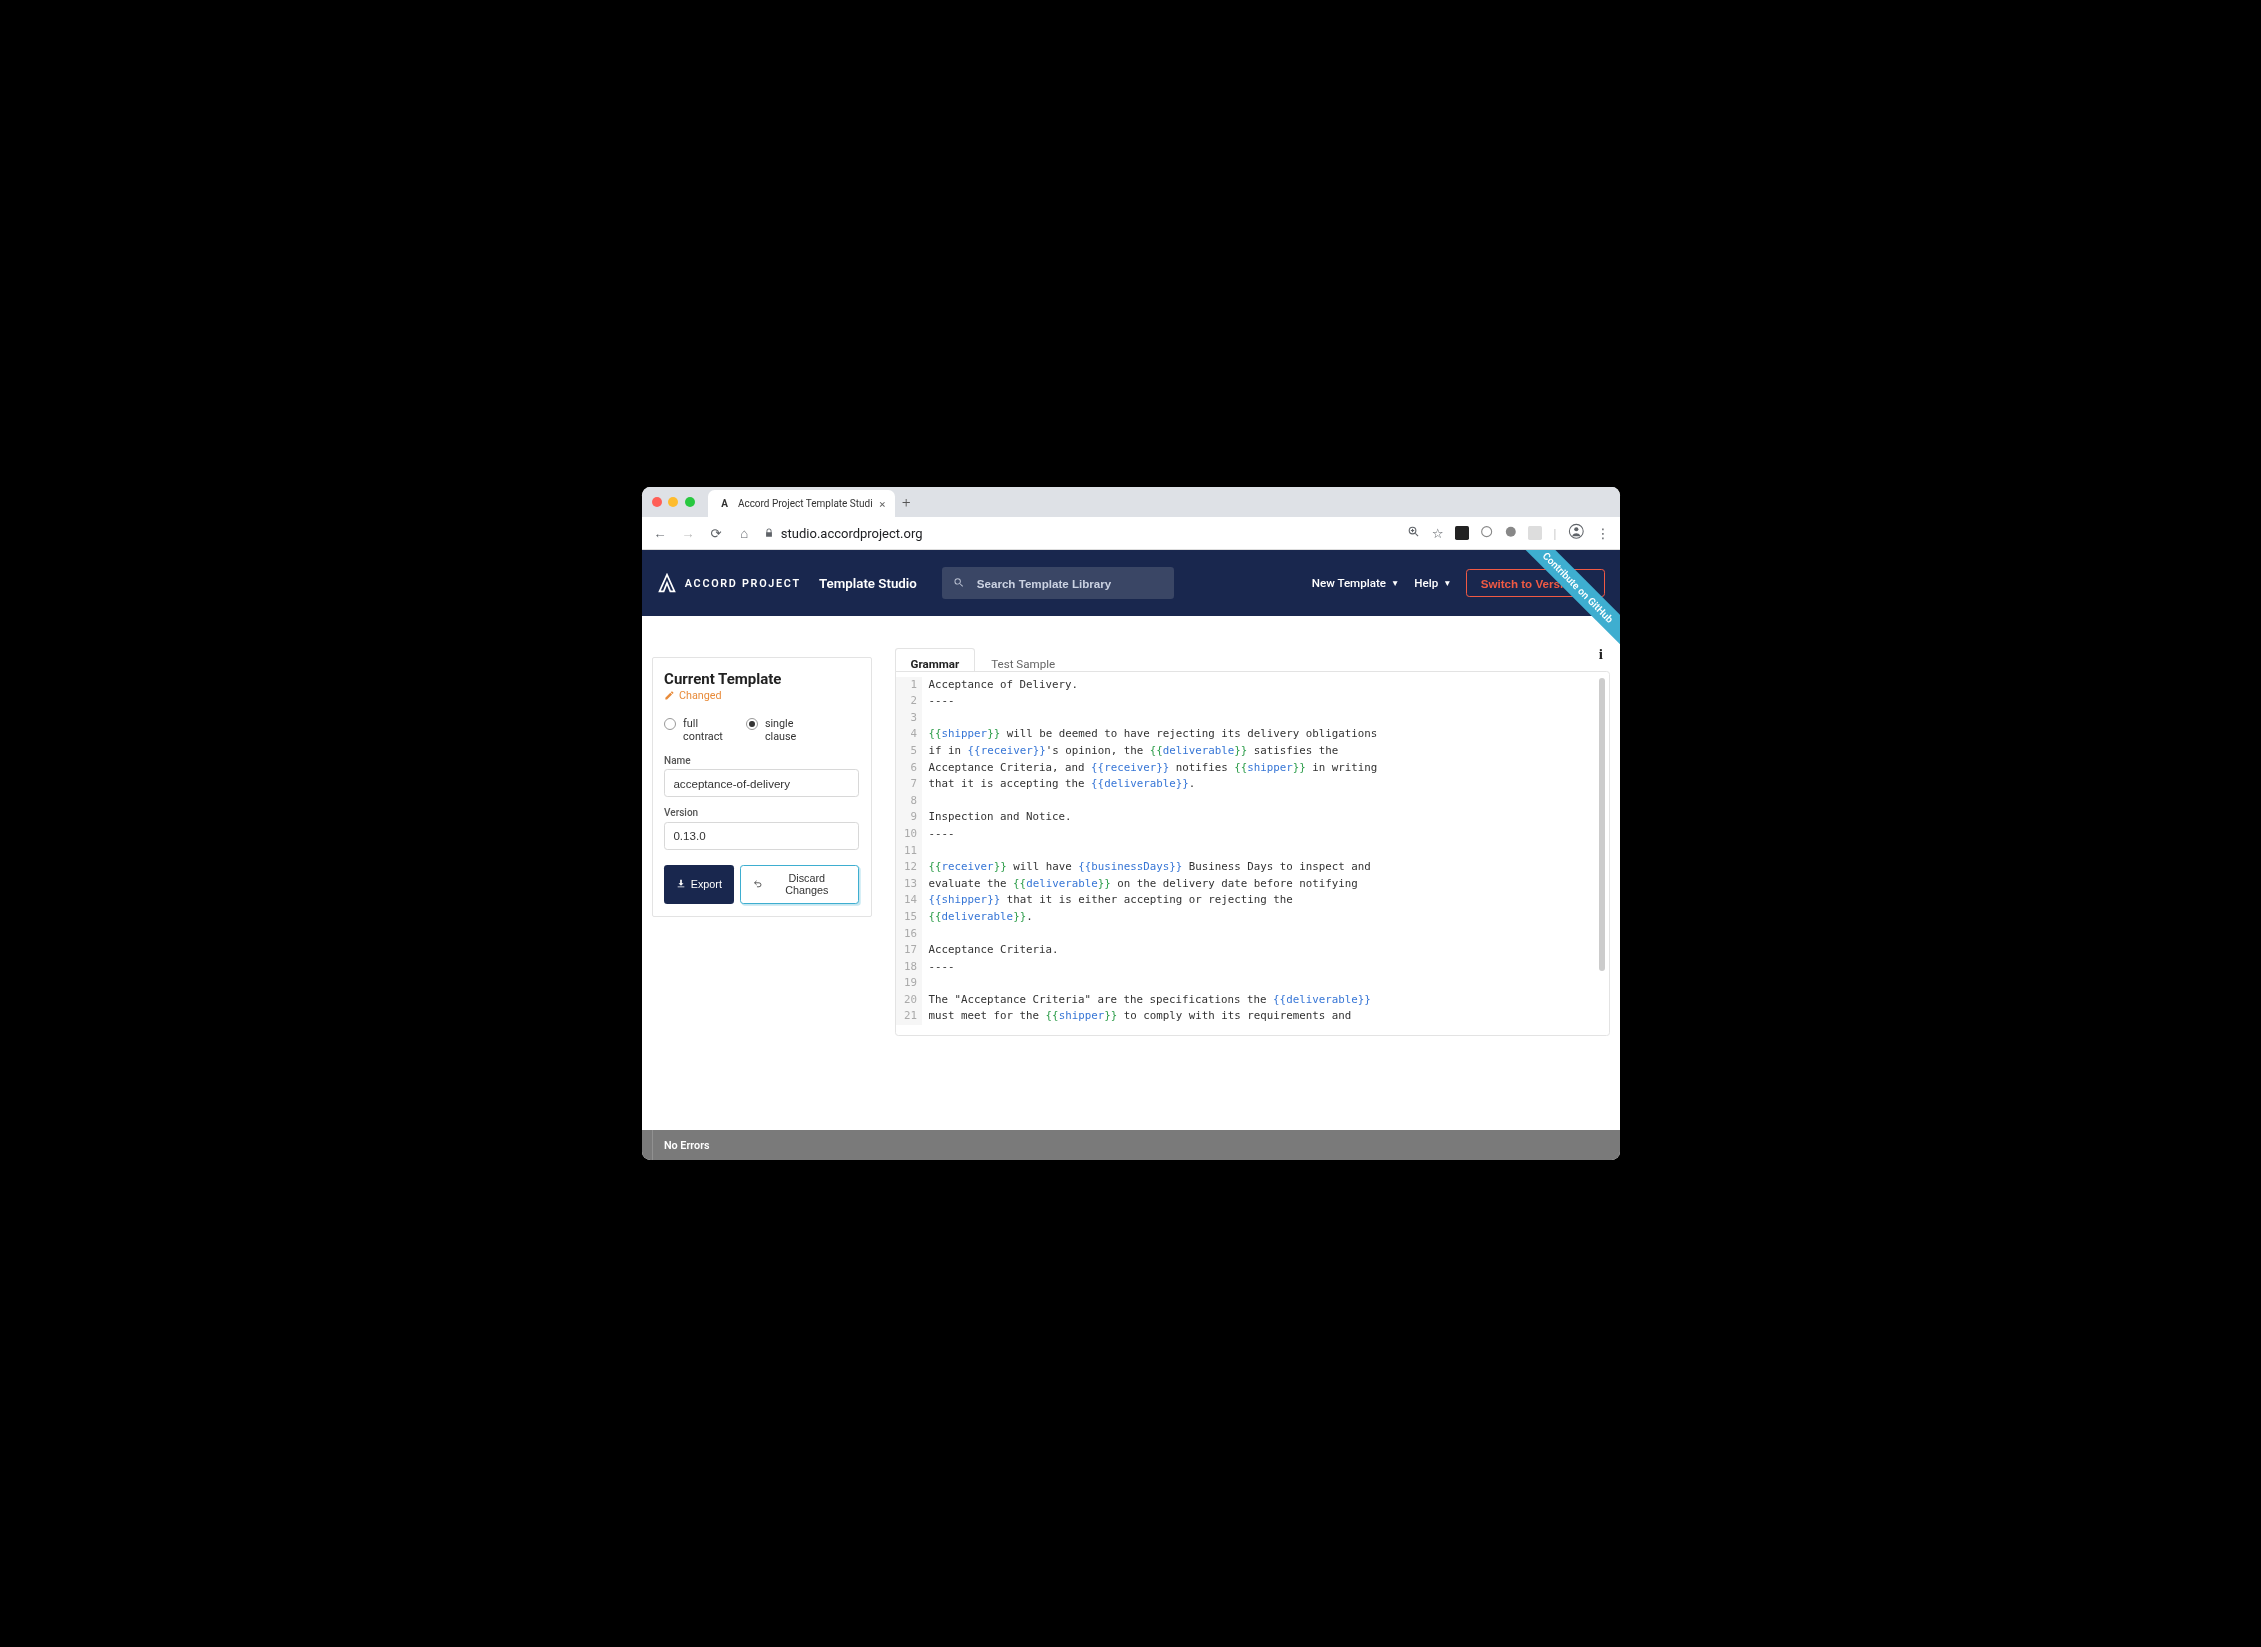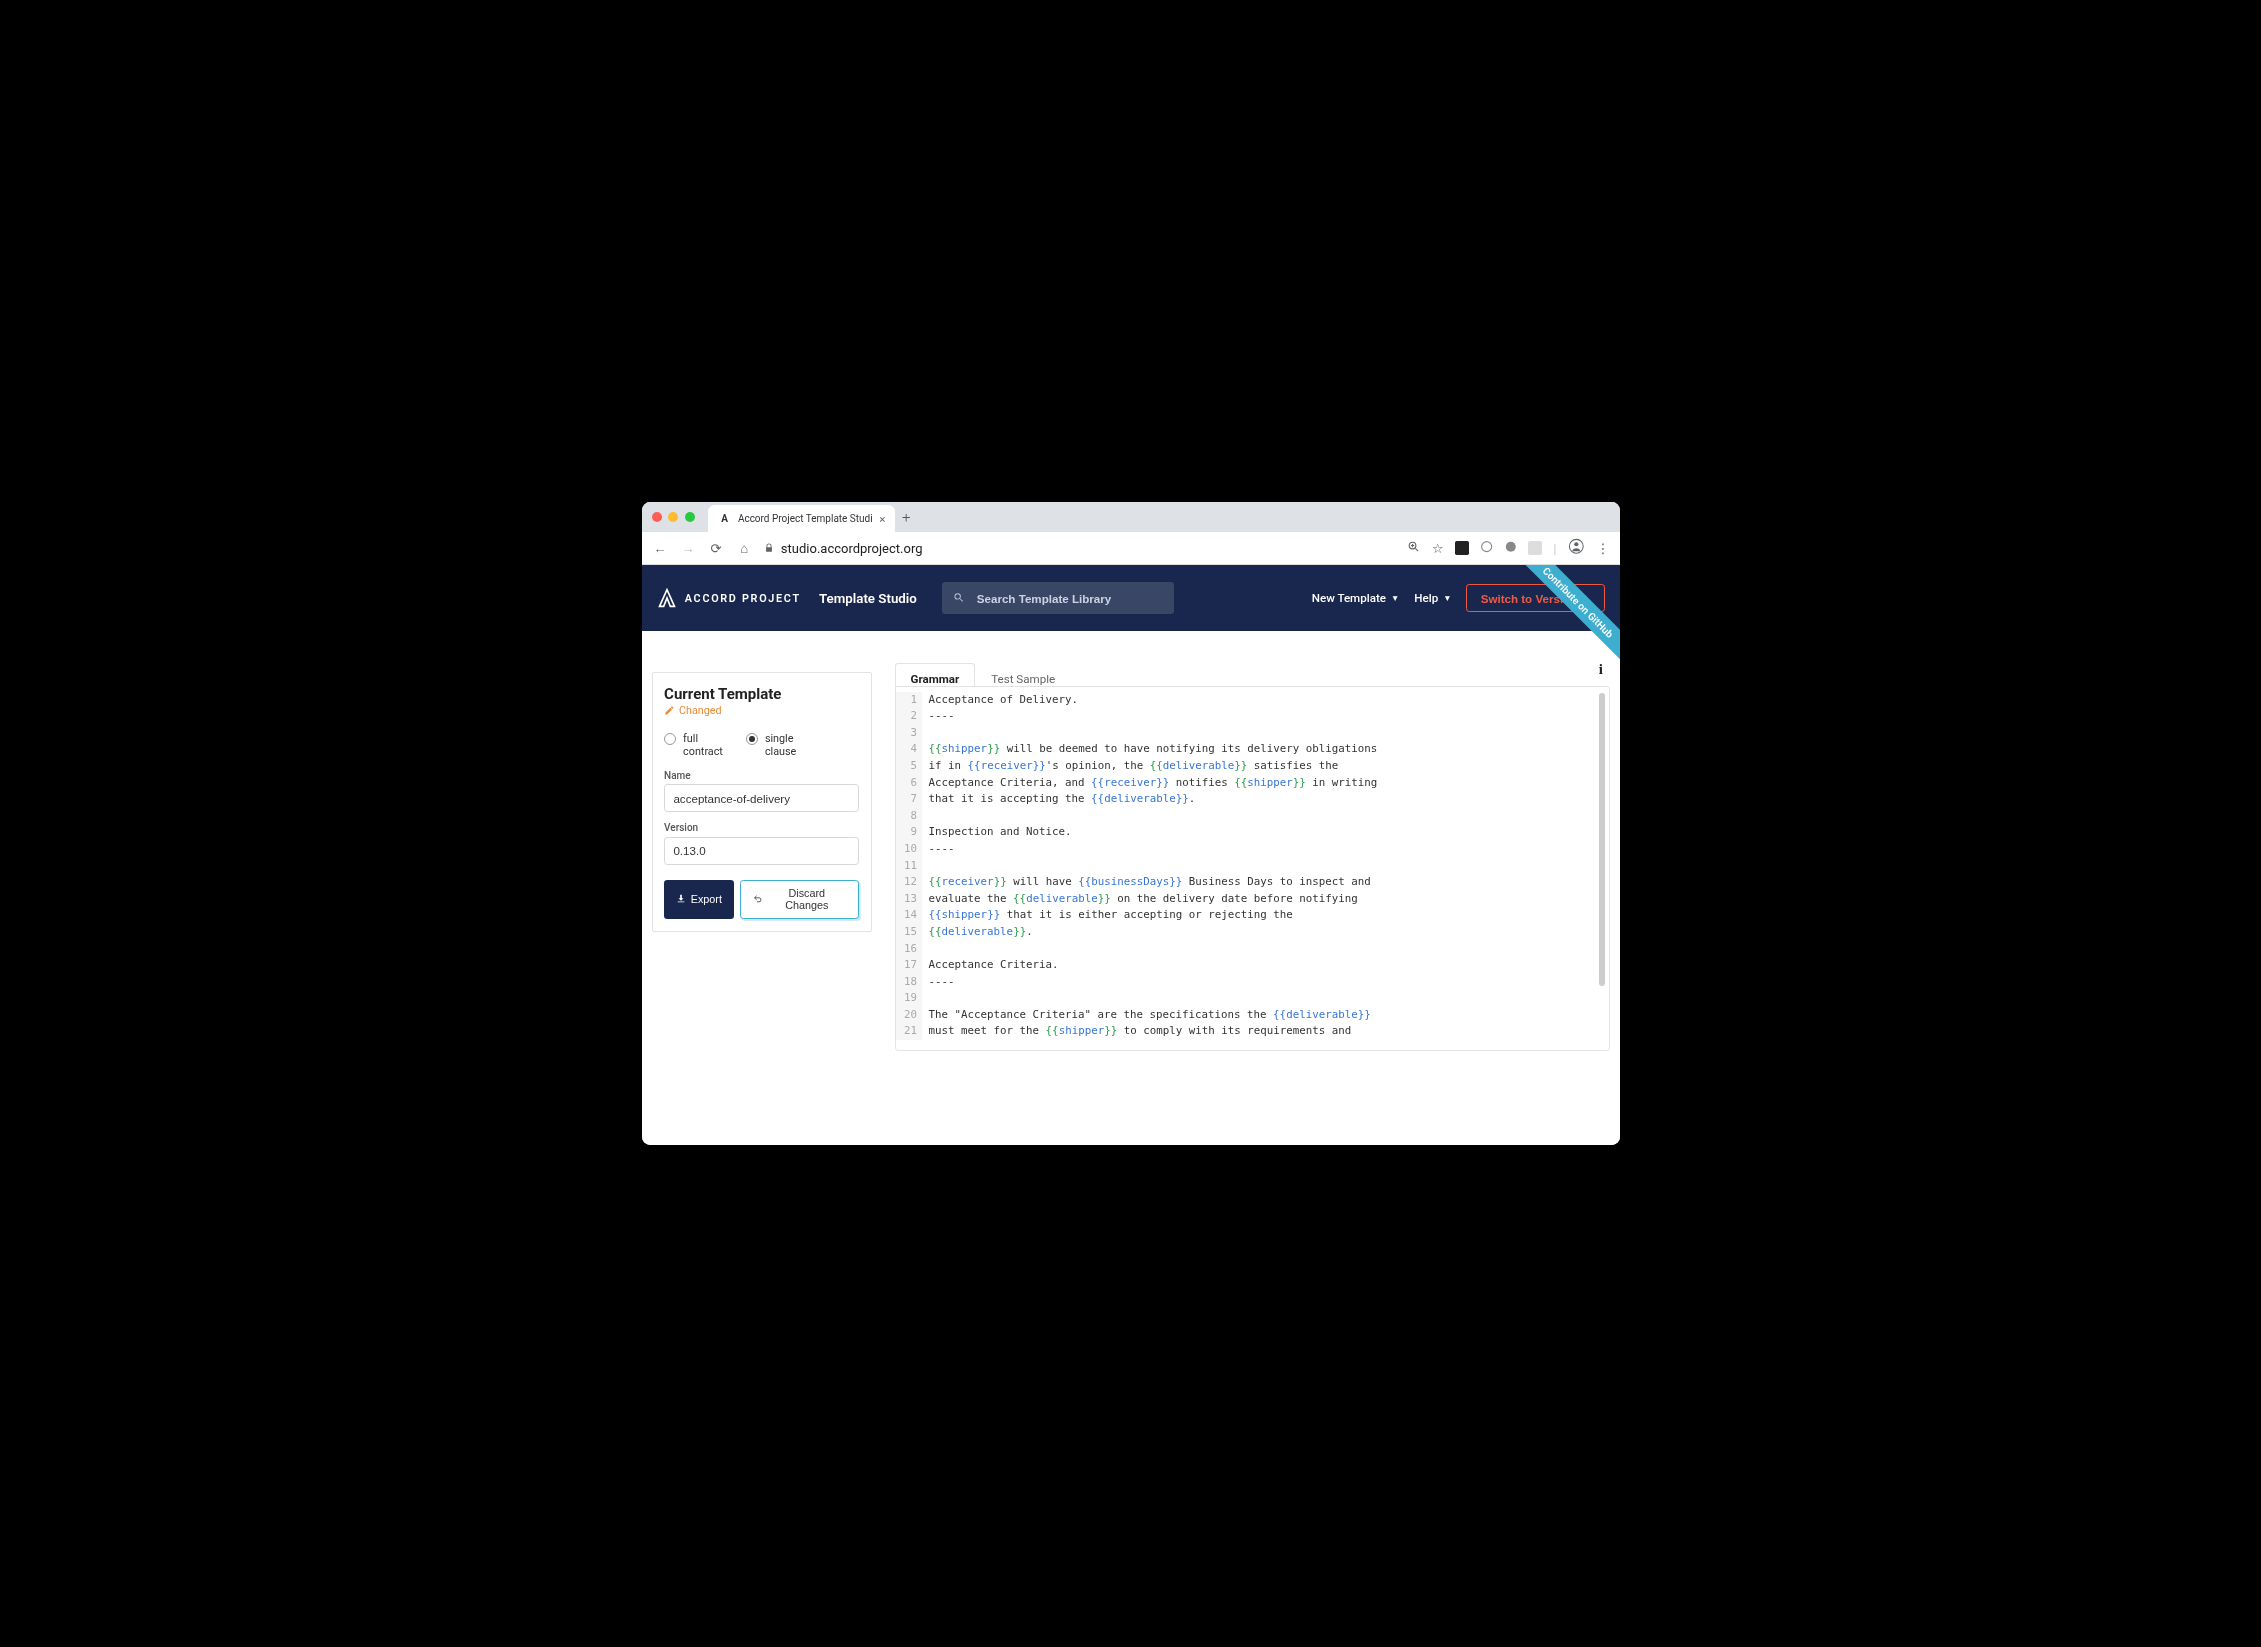--- a/index.html
+++ b/index.html
@@ -223,21 +223,21 @@
             <div class="code-line">
               <span class="lineno">2</span>
               <span class="code-text"><span>----</span></span>
             </div>
             <div class="code-line">
               <span class="lineno">3</span>
               <span class="code-text"></span>
             </div>
             <div class="code-line">
               <span class="lineno">4</span>
-              <span class="code-text"><span class="br-g">{{</span><span class="var">shipper</span><span class="br-g">}}</span><span> will be deemed to have notifying its delivery obligations</span></span>
+              <span class="code-text"><span class="br-g">{{</span><span class="var">shipper</span><span class="br-g">}}</span><span> will be deemed to have rejecting its delivery obligations</span></span>
             </div>
             <div class="code-line">
               <span class="lineno">5</span>
               <span class="code-text"><span>if in </span><span class="br-b">{{</span><span class="var">receiver</span><span class="br-b">}}</span><span>'s opinion, the </span><span class="br-g">{{</span><span class="var">deliverable</span><span class="br-g">}}</span><span> satisfies the</span></span>
             </div>
             <div class="code-line">
               <span class="lineno">6</span>
               <span class="code-text"><span>Acceptance Criteria, and </span><span class="br-b">{{</span><span class="var">receiver</span><span class="br-b">}}</span><span> notifies </span><span class="br-g">{{</span><span class="var">shipper</span><span class="br-g">}}</span><span> in writing</span></span>
             </div>
             <div class="code-line">
@@ -301,15 +301,19 @@
               <span class="code-text"><span>must meet for the </span><span class="br-g">{{</span><span class="var">shipper</span><span class="br-g">}}</span><span> to comply with its requirements and</span></span>
             </div>
           </div>
         <div class="scrollbar">
             <div class="scroll-thumb"></div>
           </div>
       </div>
     </div>
   </div>
 
+  <div class="statusbar">
+    <div class="status-divider"></div>
+    <span>No Errors</span>
+  </div>
 
 </div>
 
 
 </body></html>

